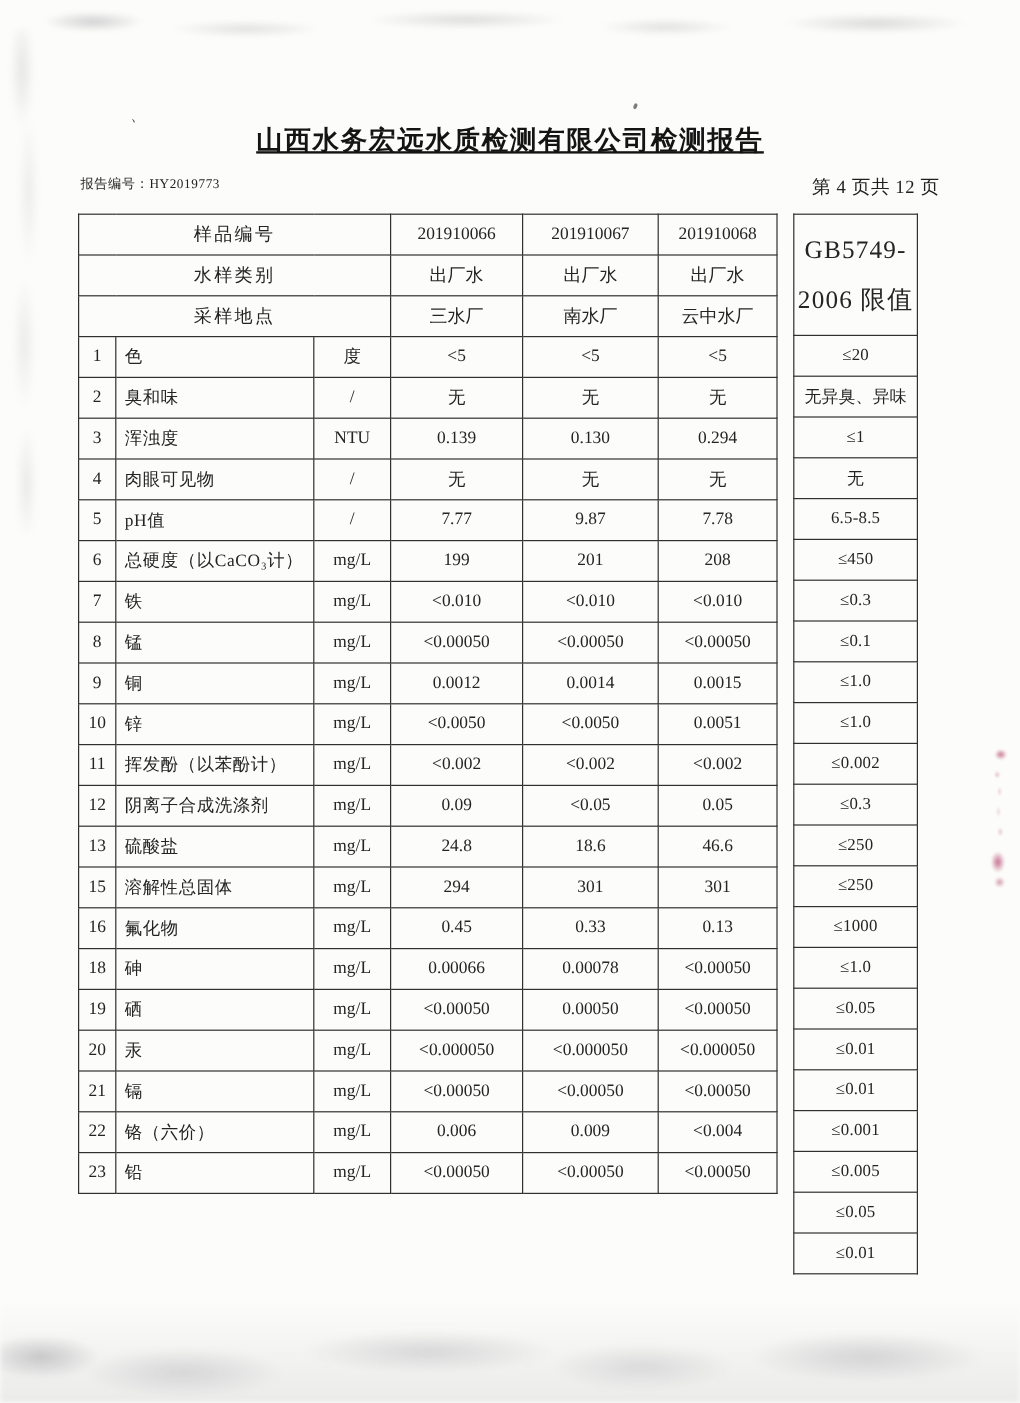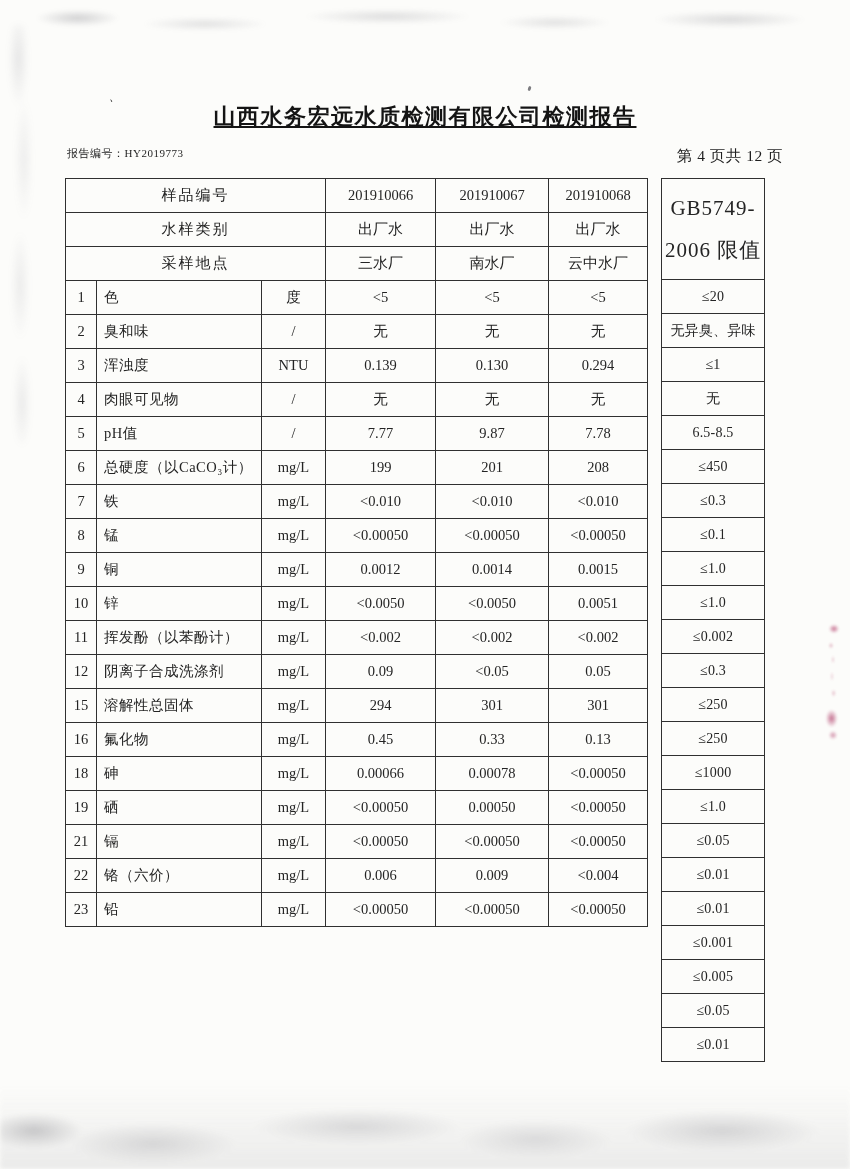--- a/index.html
+++ b/index.html
@@ -217,20 +217,28 @@
       </tr>
       <tr>
         <td class="num">12</td>
         <td class="name-cell">阴离子合成洗涤剂</td>
         <td class="num">mg/L</td>
         <td class="num">0.09</td>
         <td class="num">&lt;0.05</td>
         <td class="num">0.05</td>
       </tr>
       <tr>
+        <td class="num">13</td>
+        <td class="name-cell">硫酸盐</td>
+        <td class="num">mg/L</td>
+        <td class="num">24.8</td>
+        <td class="num">18.6</td>
+        <td class="num">46.6</td>
+      </tr>
+      <tr>
         <td class="num">15</td>
         <td class="name-cell">溶解性总固体</td>
         <td class="num">mg/L</td>
         <td class="num">294</td>
         <td class="num">301</td>
         <td class="num">301</td>
       </tr>
       <tr>
         <td class="num">16</td>
         <td class="name-cell">氟化物</td>
@@ -247,20 +255,28 @@
         <td class="num">0.00078</td>
         <td class="num">&lt;0.00050</td>
       </tr>
       <tr>
         <td class="num">19</td>
         <td class="name-cell">硒</td>
         <td class="num">mg/L</td>
         <td class="num">&lt;0.00050</td>
         <td class="num">0.00050</td>
         <td class="num">&lt;0.00050</td>
+      </tr>
+      <tr>
+        <td class="num">20</td>
+        <td class="name-cell">汞</td>
+        <td class="num">mg/L</td>
+        <td class="num">&lt;0.000050</td>
+        <td class="num">&lt;0.000050</td>
+        <td class="num">&lt;0.000050</td>
       </tr>
       <tr>
         <td class="num">21</td>
         <td class="name-cell">镉</td>
         <td class="num">mg/L</td>
         <td class="num">&lt;0.00050</td>
         <td class="num">&lt;0.00050</td>
         <td class="num">&lt;0.00050</td>
       </tr>
       <tr>

